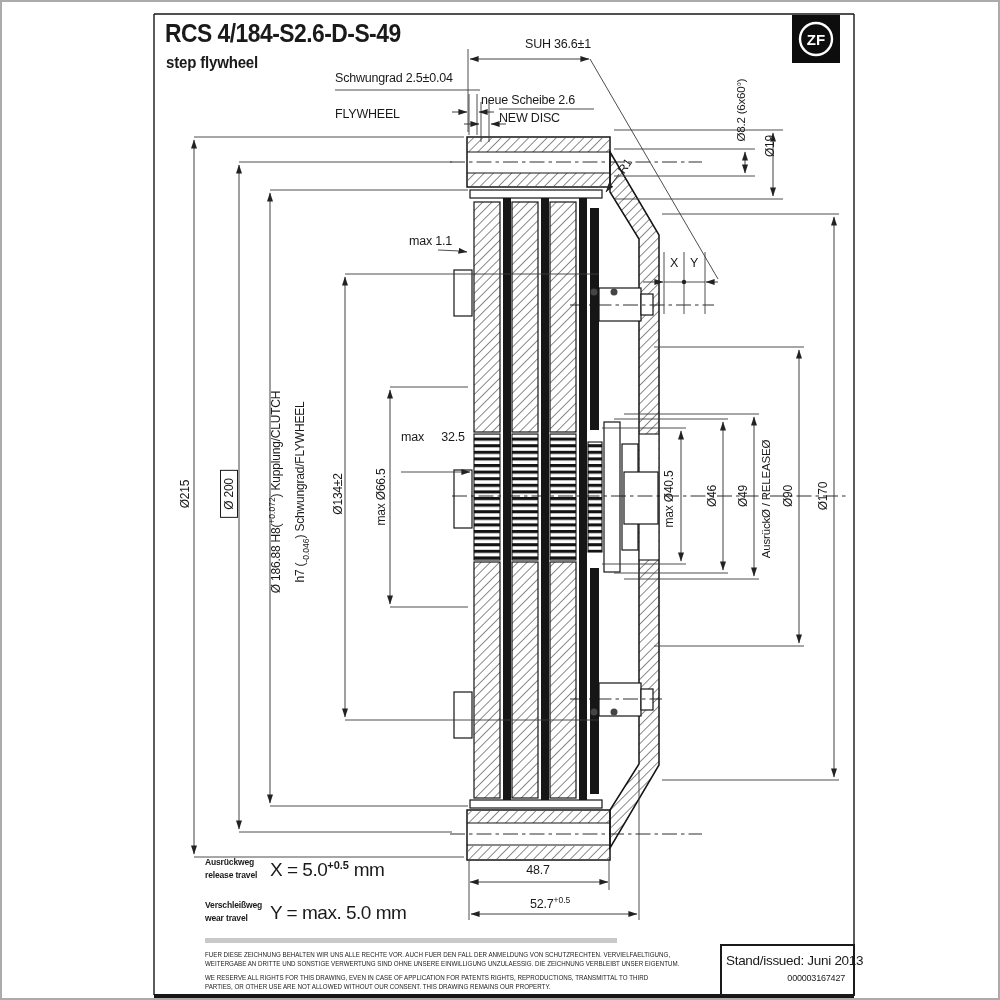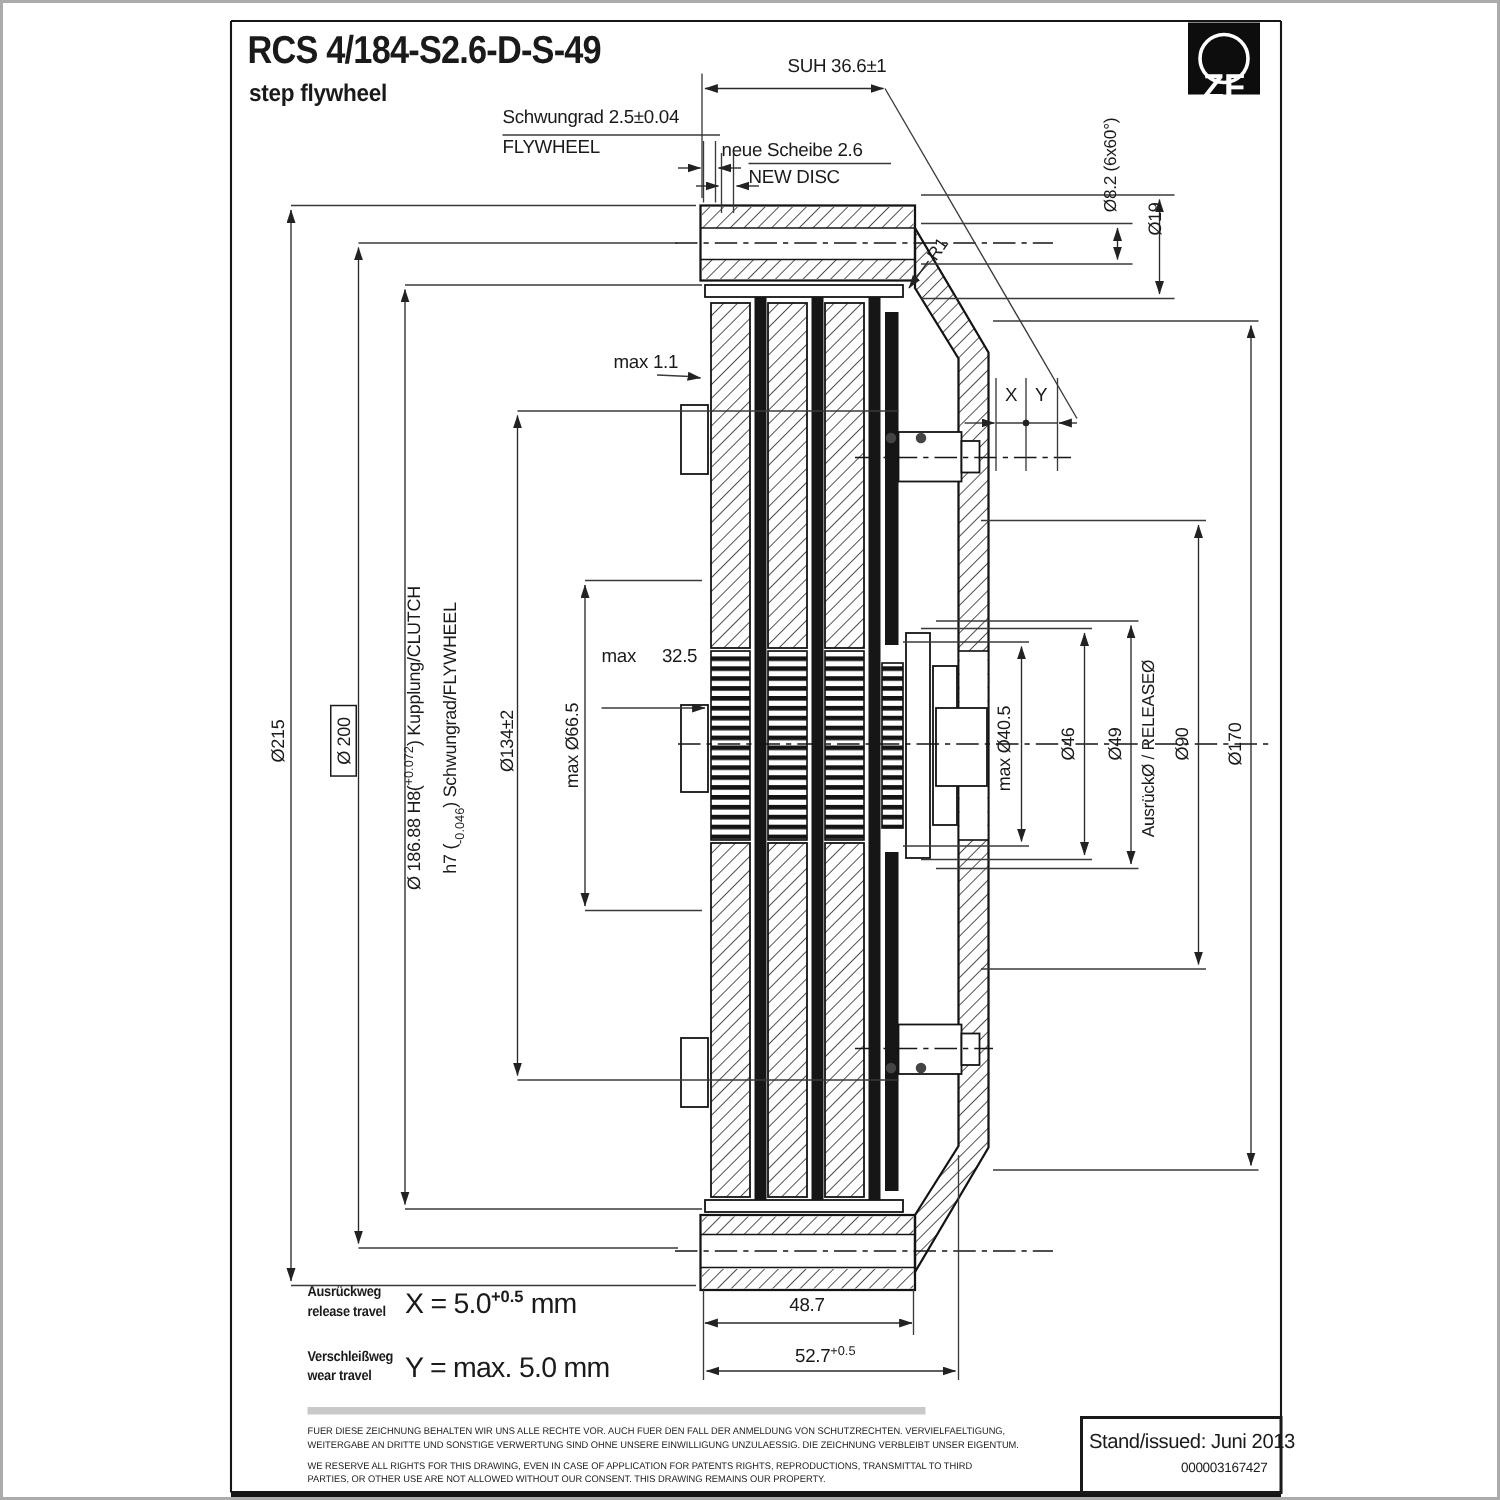--- a/index.html
+++ b/index.html
@@ -20,21 +20,21 @@
   .subtitle{font-size:16px;font-weight:700;transform:scaleX(.94);transform-origin:0 0;}
   .tinybold{font-size:9.5px;font-weight:700;line-height:10px;
             transform:scaleX(.9);transform-origin:0 0;}
   .formula{font-size:19px;letter-spacing:-0.5px;}
   .formula .supt{font-size:11px;vertical-align:7px;font-weight:700;}
   .fine{font-size:6.4px;line-height:7px;color:#222;letter-spacing:0;
         transform:scaleX(.97);transform-origin:0 0;}
   .issued{font-size:13.5px;letter-spacing:-0.3px;}
   .docnum{font-size:9px;width:120px;text-align:right;}
   .gapword{word-spacing:14px;}
-  .logo-txt{font-size:23px;font-weight:700;color:#fff;letter-spacing:0;margin-top:19px;}
+  .logo-txt{font-size:15px;font-weight:700;color:#fff;letter-spacing:0;}
 </style>
 </head>
 <body>
 
 <div class="page">
 
 <svg width="1000" height="1000" viewBox="0 0 1000 1000">
   <defs>
     <pattern id="h1" width="6.5" height="6.5" patternUnits="userSpaceOnUse" patternTransform="rotate(45)">
       <line x1="0" y1="0" x2="0" y2="6.5" stroke="#2c2c2c" stroke-width="1.1"></line>
@@ -216,21 +216,21 @@
 
   <rect x="203" y="936" width="412" height="5" fill="#c9c9c9"></rect>
 </svg>
 
 <div class="lab title" style="left:163px;top:16px">RCS 4/184-S2.6-D-S-49</div>
 <div class="lab subtitle" style="left:164px;top:52px">step flywheel</div>
 <div class="lab logo-txt cen" style="left:814px;top:37px;position:absolute">ZF</div>
 
 <div class="lab cen" style="left:556px;top:42px;position:absolute">SUH 36.6±1</div>
 <div class="lab" style="left:333px;top:69px">Schwungrad 2.5±0.04</div>
-<div class="lab" style="left:333px;top:89px">FLYWHEEL</div>
+<div class="lab" style="left:333px;top:105px">FLYWHEEL</div>
 <div class="lab" style="left:479px;top:91px">neue Scheibe 2.6</div>
 <div class="lab" style="left:497px;top:109px">NEW DISC</div>
 <div class="lab" style="left:407px;top:232px">max 1.1</div>
 <div class="lab gapword" style="left:399px;top:428px">max 32.5</div>
 <div class="lab cen" style="left:672px;top:261px;position:absolute">X</div>
 <div class="lab cen" style="left:692px;top:261px;position:absolute">Y</div>
 <div class="rot" style="left:623px;top:164px;transform:translate(-50%,-50%) rotate(-55deg)">R1</div>
 <div class="rot sm" style="left:739px;top:108px">Ø8.2 (6x60°)</div>
 <div class="rot" style="left:768px;top:144px">Ø19</div>
 

